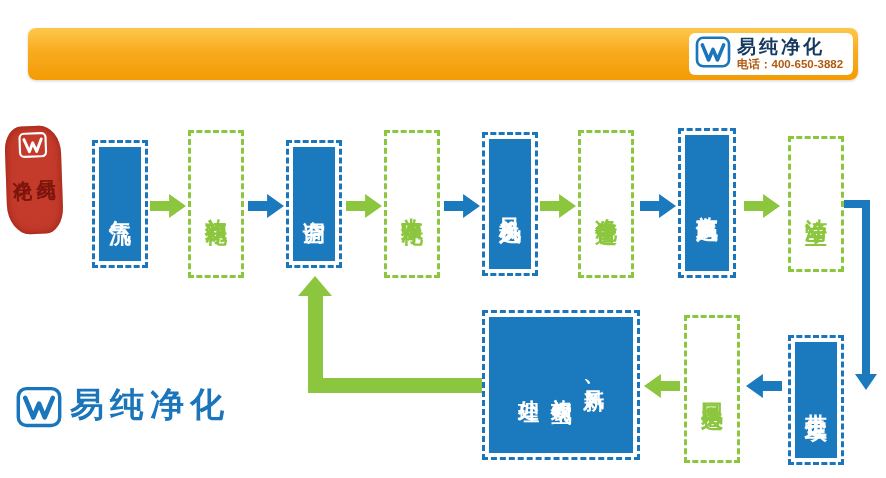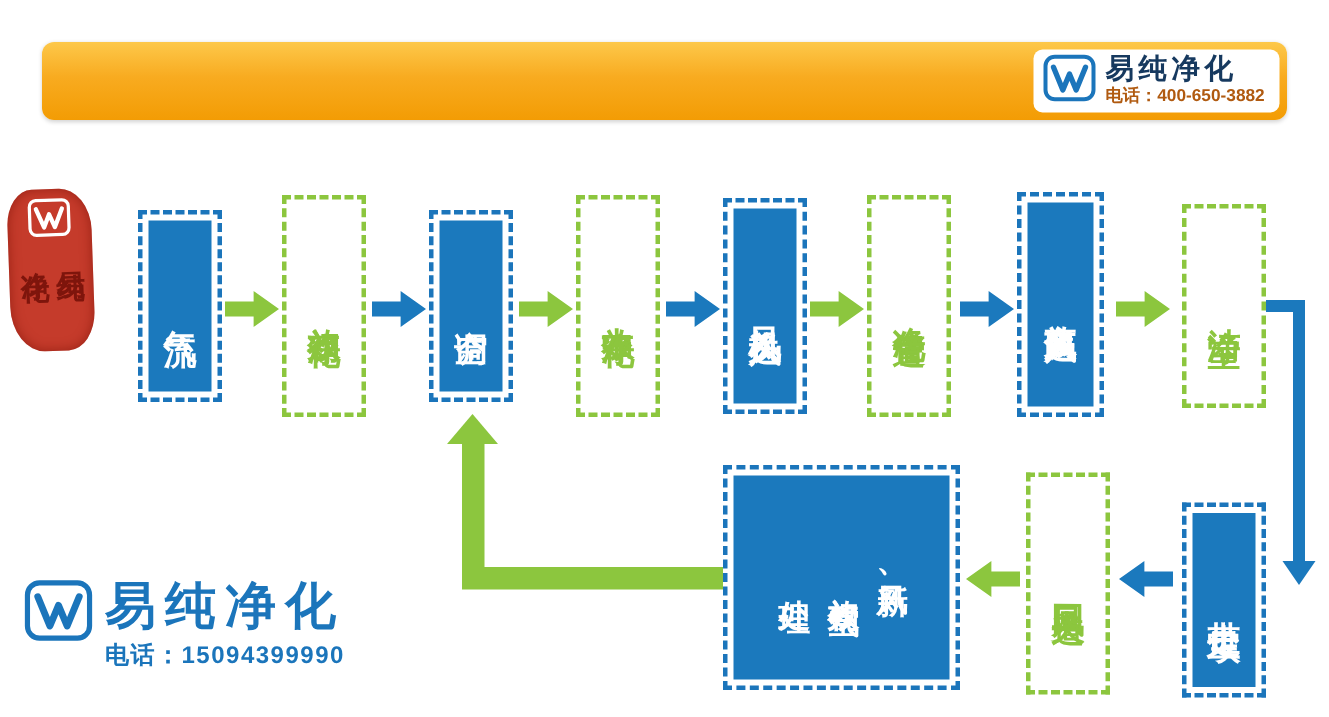--- a/index.html
+++ b/index.html
@@ -177,17 +177,16 @@
 
   <div class="footer-brand">
     <span>
       <svg width="46" height="42" viewBox="0 0 40 36">
         <rect x="2" y="2" width="36" height="32" rx="7" fill="#fff" stroke="#1b75bb" stroke-width="3"></rect>
         <path d="M8 10 L15 27 L20 15 L25 27 L32 10" fill="none" stroke="#1b75bb" stroke-width="4" stroke-linecap="round" stroke-linejoin="round"></path>
       </svg>
     </span>
     <span class="footer-col">
       <span class="footer-name">易纯净化</span>
-      <span class="footer-phone">电话：15094399990</span>
     </span>
   </div>
 
 </div>
 
 </body></html>

